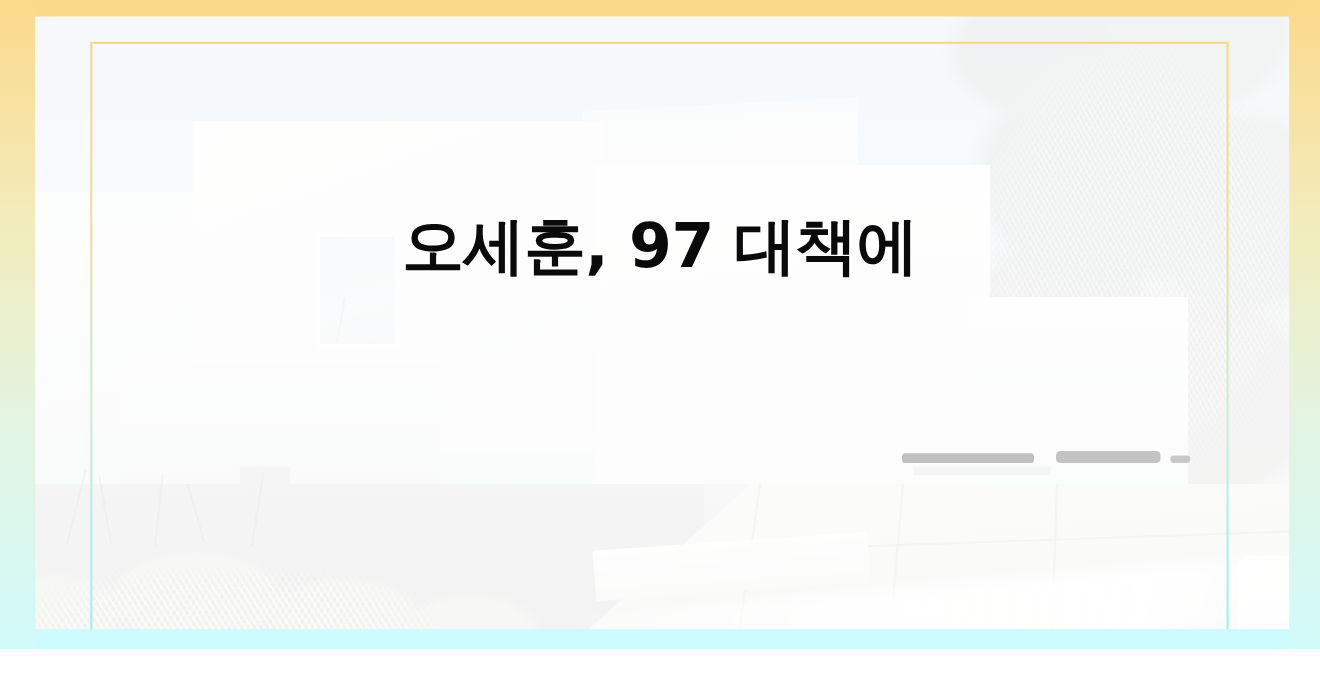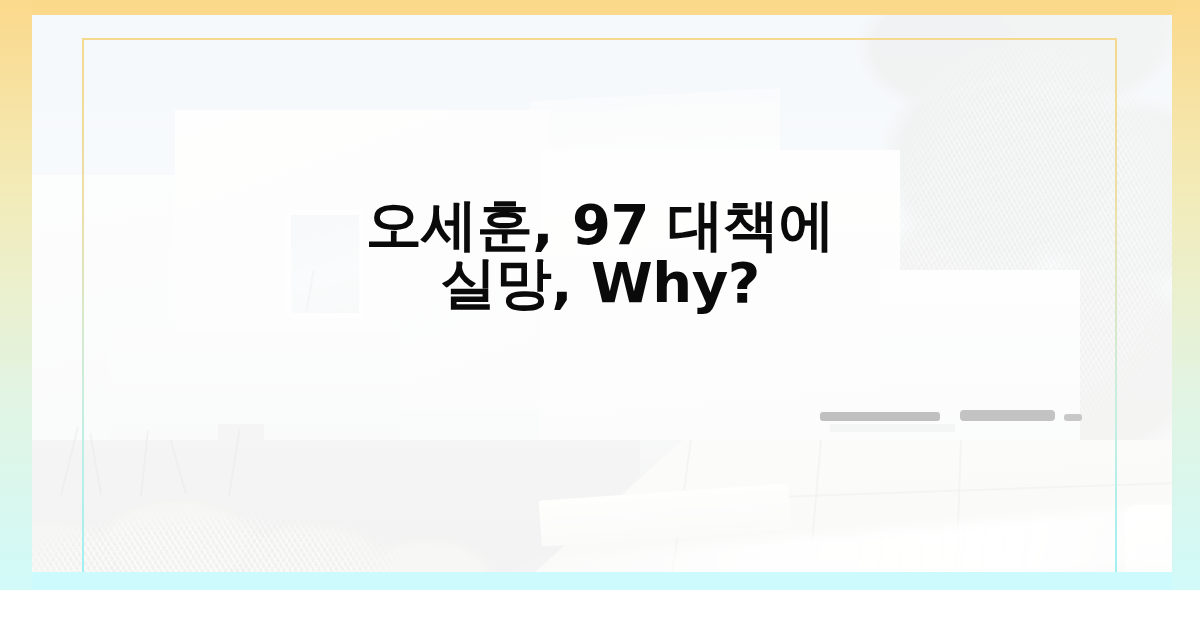--- a/index.html
+++ b/index.html
@@ -225,21 +225,20 @@
     <div class="shrub"></div>
     <div class="shrub-tex"></div>
 
     <div class="streak"></div>
   </div>
 
   <div class="wash" style="background: rgba(255, 255, 255, 0.7);"></div>
 
   <div class="headline">
     <span class="ln ln-1">오세훈, 97 대책에</span>
-    <span class="ln ln-3">실망, Why?</span>
   </div>
 
   <div class="inner-frame" style="border-width: 2px; border-style: solid; border-image: linear-gradient(rgb(244, 217, 143) 0%, rgb(236, 223, 166) 30%, rgb(201, 238, 222) 65%, rgb(158, 240, 244) 100%) 1 / 1 / 0 stretch;"></div>
 
   <div class="outer-frame">
     <div class="of-top" style="background: rgb(251, 217, 139);"></div>
     <div class="of-bottom" style="background: rgb(205, 251, 253);"></div>
     <div class="of-left" style="background: linear-gradient(rgb(251, 217, 139) 0%, rgb(242, 236, 187) 32%, rgb(226, 244, 226) 62%, rgb(205, 251, 253) 100%);"></div>
     <div class="of-right" style="background: linear-gradient(rgb(251, 217, 139) 0%, rgb(242, 236, 187) 32%, rgb(226, 244, 226) 62%, rgb(205, 251, 253) 100%);"></div>
   </div>

